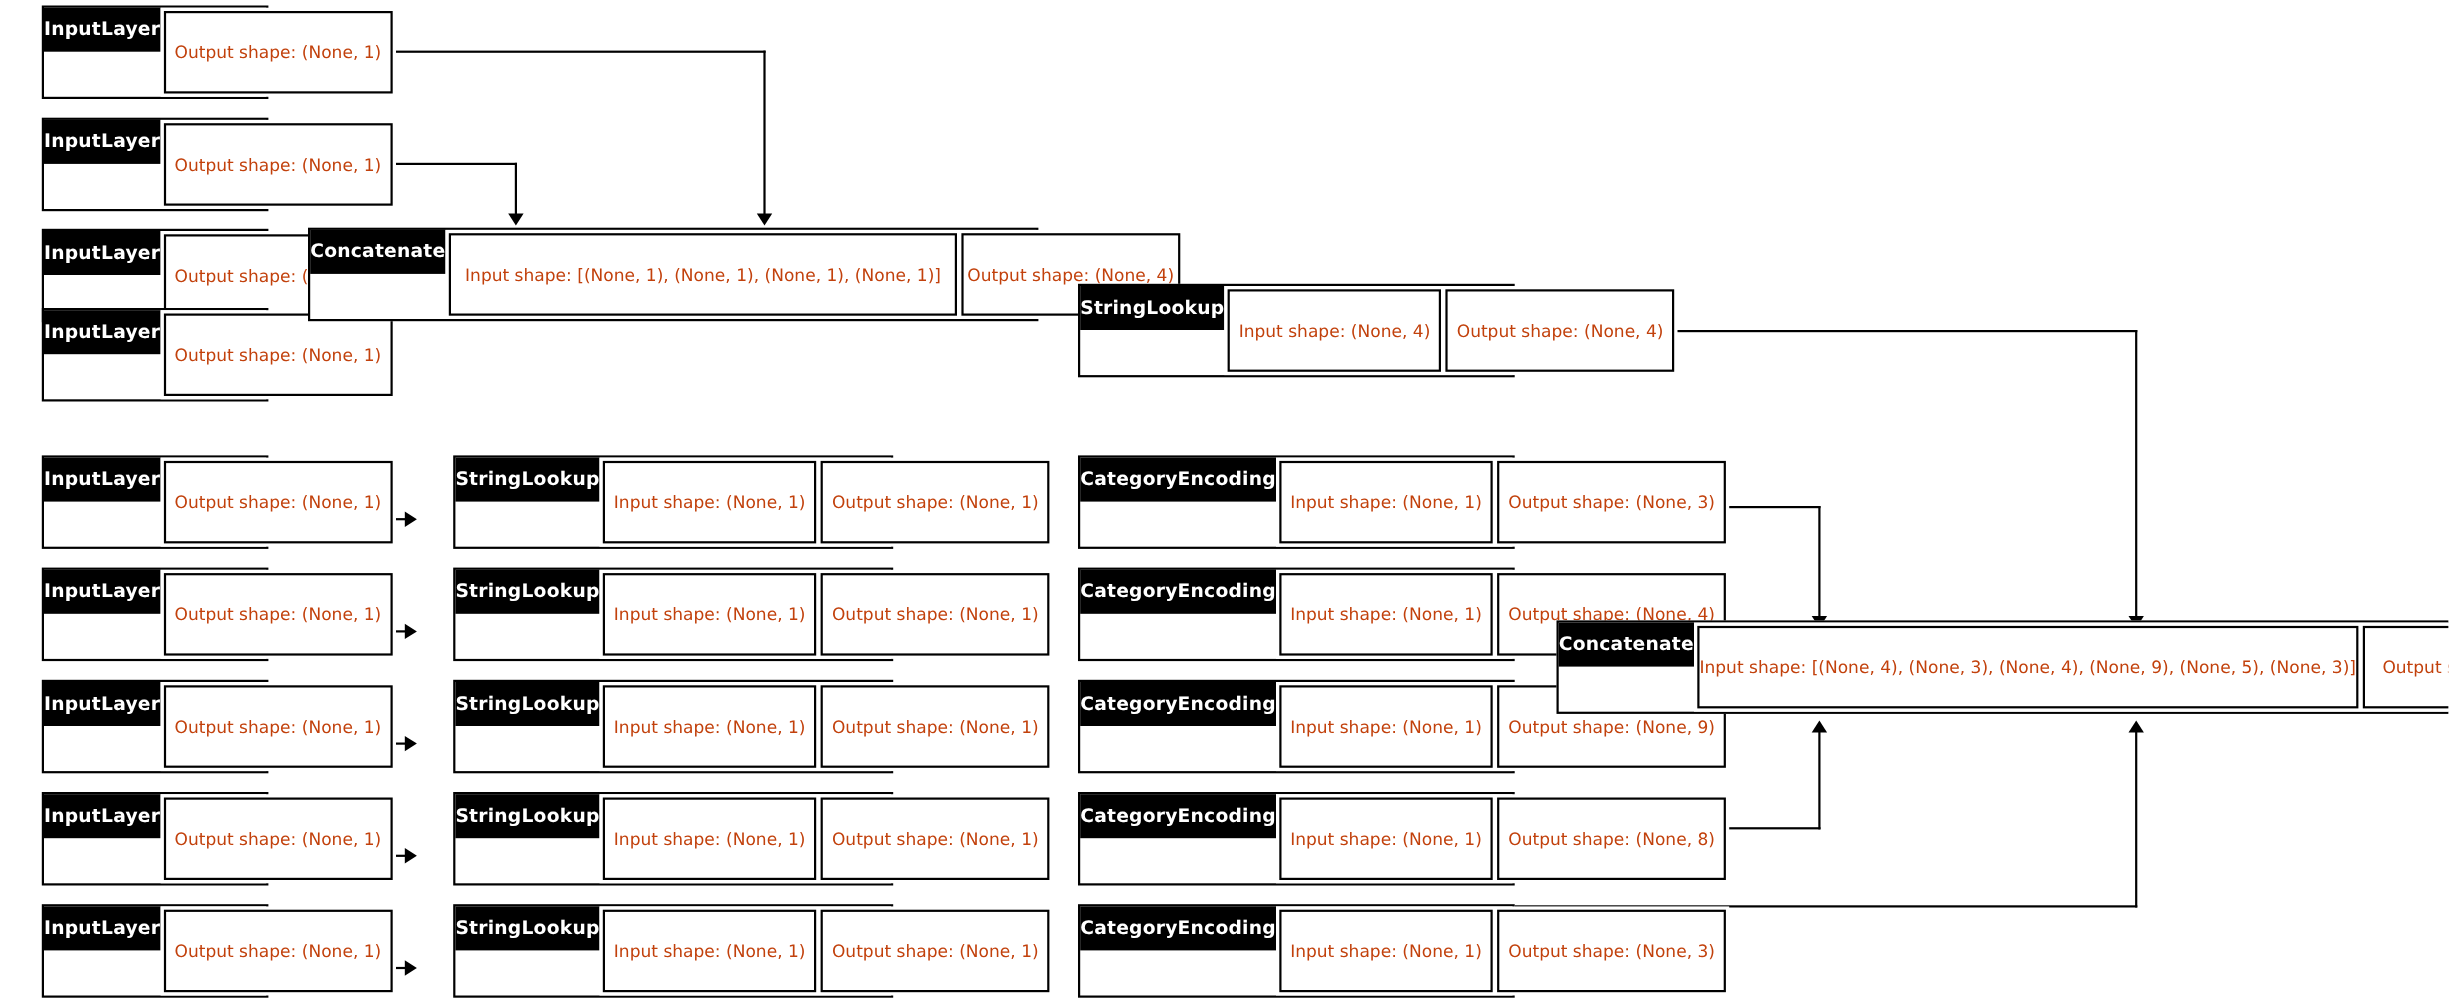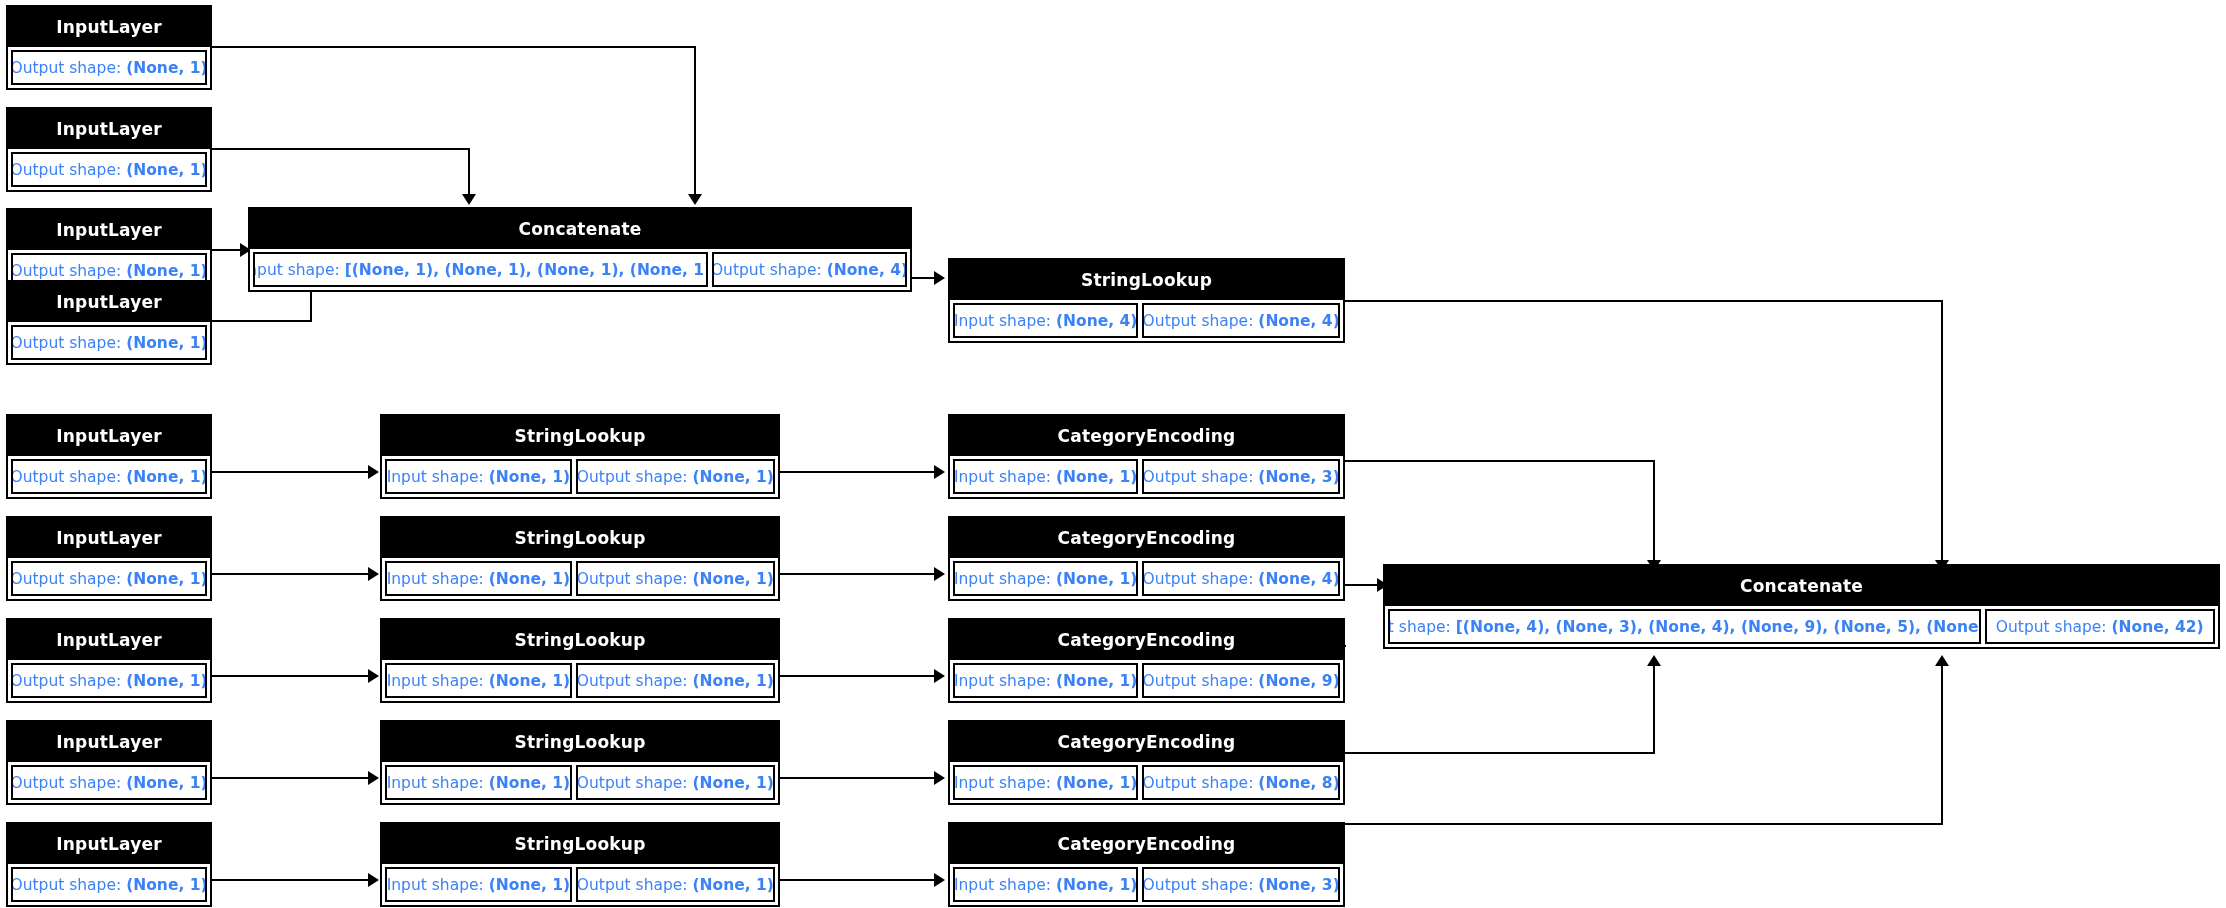--- a/index.html
+++ b/index.html
@@ -14,21 +14,22 @@
     background:#ffffff;
     overflow:hidden;
   }
   
   .node{
     position:absolute;
     box-sizing:border-box;
     border:2px solid #000000;
     background:#ffffff;
     display:flex;
-    flex-direction:column;
+    flex-direction:row;
+    margin-left:32px;
   }
   .node .title{
     background:#000000;
     color:#ffffff;
     font-weight:bold;
     text-align:center;
     display:flex;
     align-items:center;
     justify-content:center;
     font-size:17px;
@@ -39,31 +40,31 @@
     display:flex;
     flex:1 1 auto;
     background:#ffffff;
     padding:3px;
     gap:4px;
     box-sizing:border-box;
   }
   .node .cell{
     border:2px solid #000000;
     background:#ffffff;
-    color:#3b82f6;
+    color:#c2410c;
     display:flex;
     align-items:center;
     justify-content:center;
     font-size:15.5px;
     white-space:nowrap;
     box-sizing:border-box;
     padding:0 8px;
     overflow:hidden;
   }
-  .node .cell b{font-weight:bold;text-align:center;}
+  .node .cell b{font-weight:normal;text-align:center;}
   .node .cell .lbl{font-weight:normal;}
   .node.single .shapes .cell{flex:1 1 100%;}
   .node.dual .shapes .cell{flex:1 1 auto;}
 
   
   .t40 .title{height:40px;}
 
   
   .edge{position:absolute;background:#000000;}
   .h{height:2px;}

